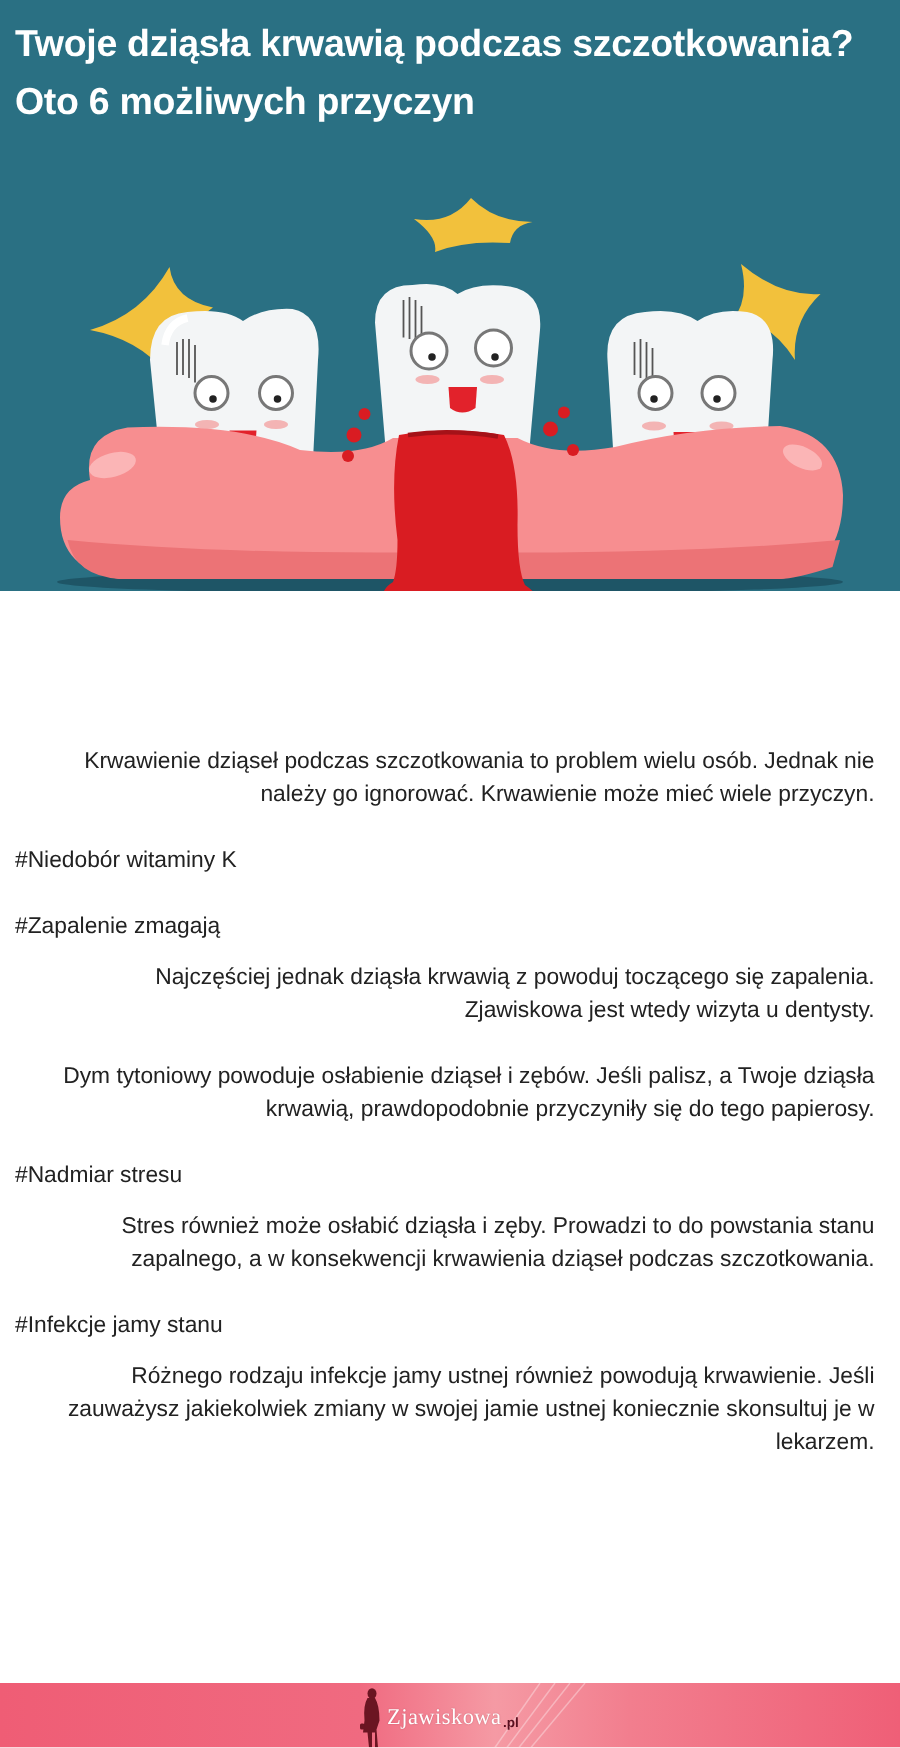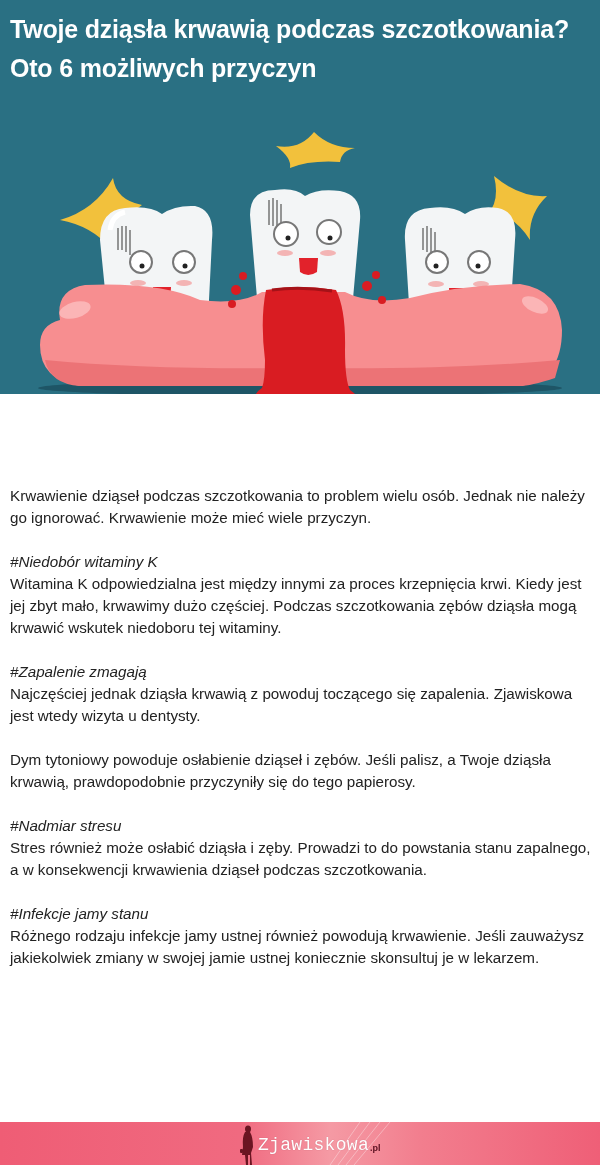--- a/index.html
+++ b/index.html
@@ -14,35 +14,35 @@
     position: absolute; left: 10px; top: 10px; width: 590px;
     color: #ffffff; font-weight: bold; font-size: 25px; line-height: 39px;
     letter-spacing: -0.2px;
   }
   .illustration { position: absolute; left: 0; top: 0; width: 600px; height: 479px; }
 
   .article {
     position: absolute; left: 10px; top: 485px; width: 585px;
     color: #222222; font-size: 15.2px; line-height: 22px;
   }
-  .article p { margin: 0; }
+  .article p { margin: 12px; text-align: right; }
   .article .para { margin-bottom: 22px; }
-  .article .heading { display: block; font-style: italic; }
+  .article .heading { display: block; }
 
   .footer {
     position: absolute; left: 0; top: 1122px; width: 600px; height: 43px;
     background: linear-gradient(90deg, #ef5d75 0%, #f06a80 40%, #f59aa4 55%, #f27e8e 70%, #ef5f77 100%);
     overflow: hidden;
   }
   .footer-logo {
     position: absolute; left: 238px; top: 3px; height: 40px; display: flex; align-items: center;
   }
   .logo-silhouette { width: 18px; height: 40px; margin-right: 2px; }
   .logo-text {
-    color: #ffffff; font-family: Liberation Mono, monospace; font-size: 18px; letter-spacing: 0.3px;
+    color: #ffffff; font-family: Liberation Serif, serif; font-size: 15px; letter-spacing: 0.3px;
     text-shadow: 0 0 1px rgba(120,20,40,0.4);
   }
   .logo-tld { color: #5a1020; font-size: 9px; font-weight: bold; margin-left: 1px; position: relative; top: 3px; }
   .footer-rays {
     position: absolute; left: 320px; top: 0; width: 120px; height: 43px;
   }
 </style>
 </head>
 <body>
 
@@ -129,21 +129,20 @@
   </svg>
 
   <div class="hero-title">Twoje dziąsła krwawią podczas szczotkowania? Oto 6 możliwych przyczyn</div>
 </div>
 
 <div class="article">
   <p class="para">Krwawienie dziąseł podczas szczotkowania to problem wielu osób. Jednak nie należy go ignorować. Krwawienie może mieć wiele przyczyn.</p>
 
   <div class="para">
     <span class="heading">#Niedobór witaminy K</span>
-    <p>Witamina K odpowiedzialna jest między innymi za proces krzepnięcia krwi. Kiedy jest jej zbyt mało, krwawimy dużo częściej. Podczas szczotkowania zębów dziąsła mogą krwawić wskutek niedoboru tej witaminy.</p>
   </div>
 
   <div class="para">
     <span class="heading">#Zapalenie zmagają</span>
     <p>Najczęściej jednak dziąsła krwawią z powoduj toczącego się zapalenia. Zjawiskowa jest wtedy wizyta u dentysty.</p>
   </div>
 
   <div class="para">
     <p>Dym tytoniowy powoduje osłabienie dziąseł i zębów. Jeśli palisz, a Twoje dziąsła krwawią, prawdopodobnie przyczyniły się do tego papierosy.</p>
   </div>

